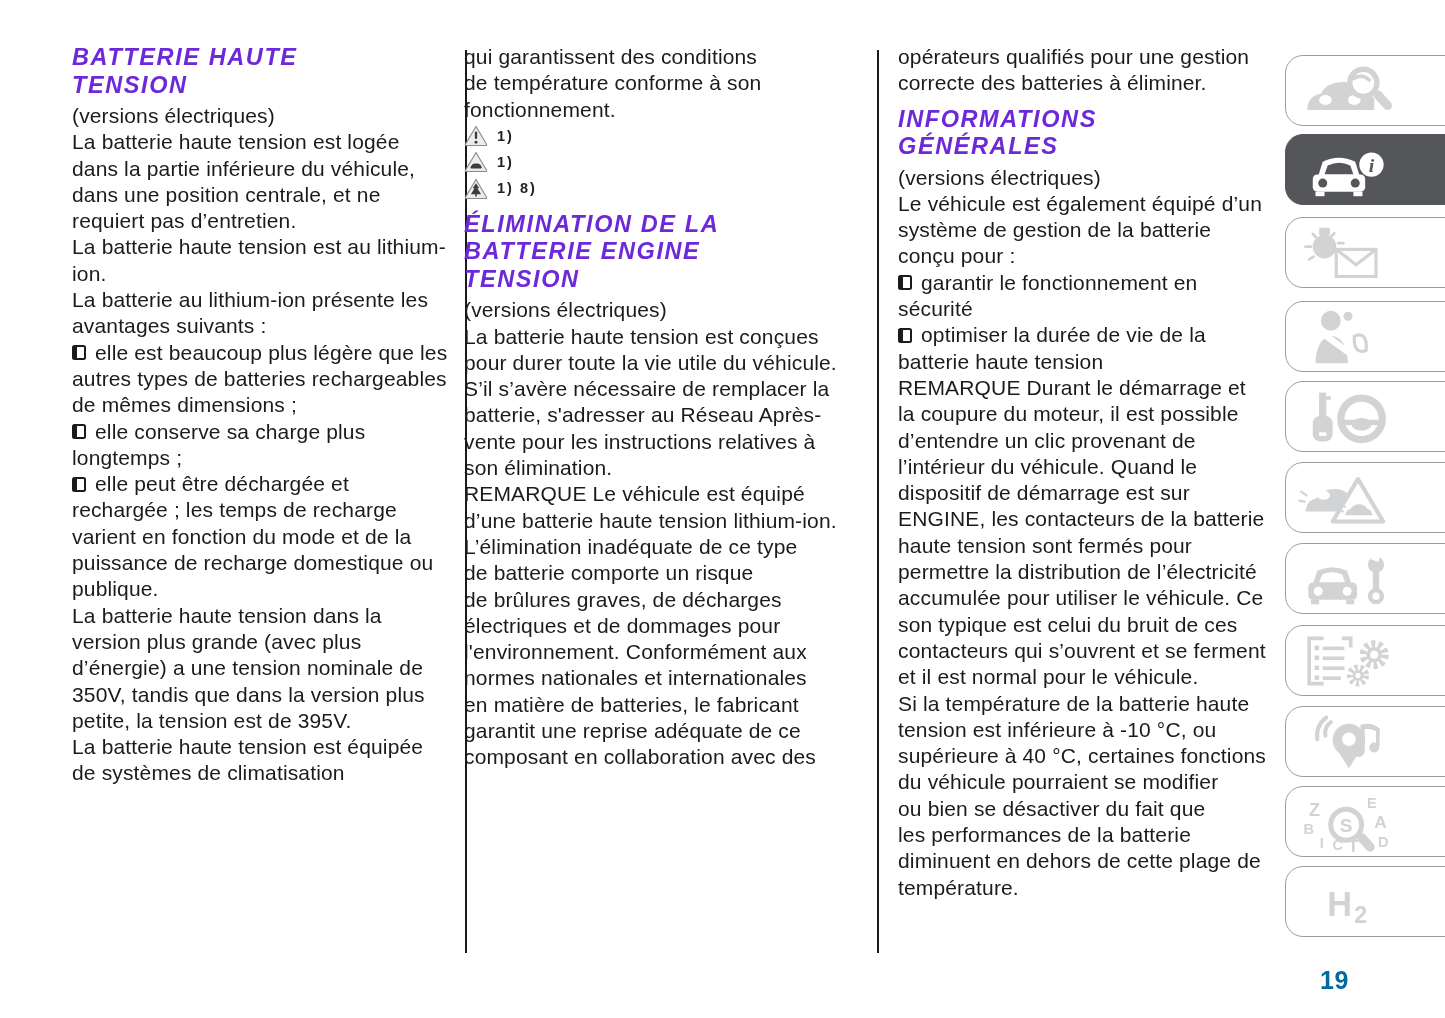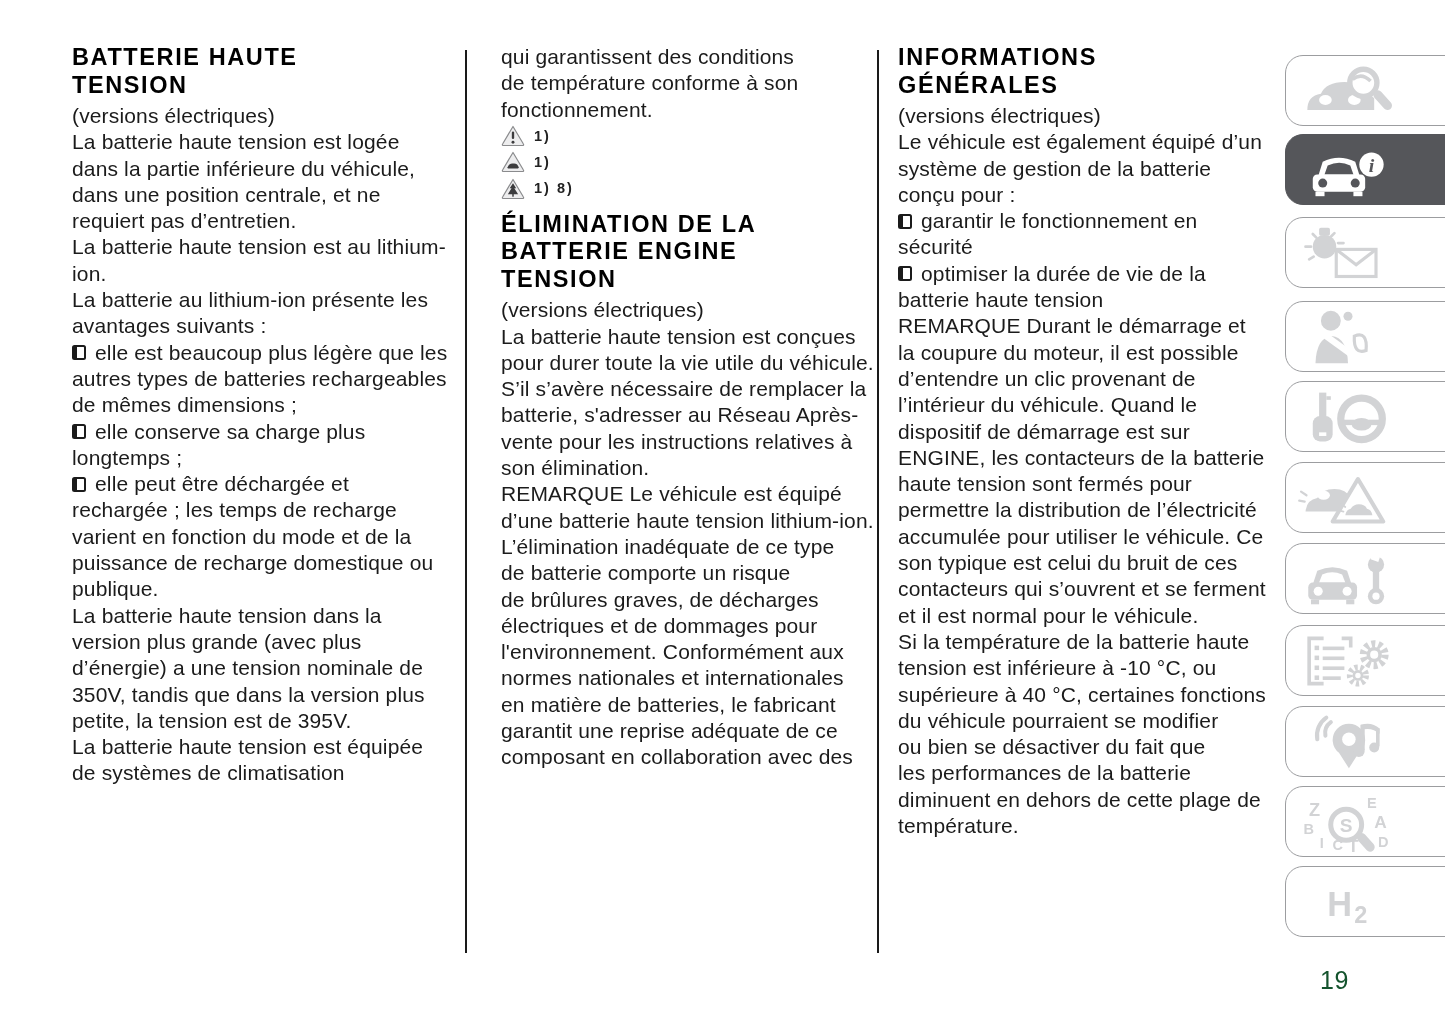--- a/index.html
+++ b/index.html
@@ -3,26 +3,27 @@
 <meta charset="utf-8">
 <style>
   html,body{margin:0;padding:0;}
   body{
     width:1445px;height:1018px;position:relative;overflow:hidden;
     background:#ffffff;color:#1b1b1b;
     font-family:"Liberation Sans", sans-serif;
   }
   .col{position:absolute;top:44px;font-size:21px;line-height:26.3px;letter-spacing:0.15px;}
   #col1{left:72px;width:396px;}
-  #col2{left:501px;width:392px;}
+  #col2{left:464px;width:392px;}
   #col3{left:898px;width:382px;}
   .heading{
     font-weight:bold;font-size:23.5px;line-height:27.5px;letter-spacing:1.6px;
-    white-space:pre-line;margin:9px 0 4px 0;color:#000000;
+    white-space:pre-line;margin:9px 0 4px 0;color:#6d28d9;
     transform-origin:left top;
+    font-style:italic;
   }
   .heading:first-child{margin-top:0;}
   .para{white-space:pre-line;}
   .bullet-sq{
     display:inline-block;width:7px;height:11px;
     border:2.5px solid #1b1b1b;border-left-width:5px;border-radius:2.5px;
     margin-right:9px;position:relative;top:0.5px;
   }
   .note{display:flex;align-items:center;gap:9px;height:26.3px;}
   .note svg{display:block;}
@@ -33,21 +34,21 @@
   .tabbar{position:absolute;left:0;top:0;width:1445px;height:1018px;pointer-events:none;}
   .tab{
     position:absolute;left:1285px;width:185px;height:71px;
     background:#ffffff;border:1.6px solid #9c9da0;border-radius:18px;
     display:flex;align-items:center;padding-left:12px;box-sizing:border-box;
     pointer-events:auto;
   }
   .tab.active{background:#55565a;border-color:#55565a;}
   .page-number{
     position:absolute;left:1320px;top:966px;
-    font-size:25px;font-weight:normal;letter-spacing:0.5px;color:#14532d;
+    font-size:25px;font-weight:bold;letter-spacing:0.5px;color:#0369a1;
   }
 </style>
 </head>
 <body>
 
 <div>
   <div class="col" id="col1">
       <div class="heading">BATTERIE HAUTE
 TENSION</div>
       <div class="para">(versions électriques)
@@ -123,20 +124,22 @@
 de brûlures graves, de décharges
 électriques et de dommages pour
 l'environnement. Conformément aux
 normes nationales et internationales
 en matière de batteries, le fabricant
 garantit une reprise adéquate de ce
 composant en collaboration avec des</div>
     </div>
   <div class="vsep" id="vsep2"></div>
   <div class="col" id="col3">
+      <div class="para">opérateurs qualifiés pour une gestion
+correcte des batteries à éliminer.</div>
       <div class="heading">INFORMATIONS
 GÉNÉRALES</div>
       <div class="para">(versions électriques)
 Le véhicule est également équipé d’un
 système de gestion de la batterie
 conçu pour :</div>
       <div class="para"><span class="bullet-sq"></span>garantir le fonctionnement en
 sécurité</div>
       <div class="para"><span class="bullet-sq"></span>optimiser la durée de vie de la
 batterie haute tension</div>

